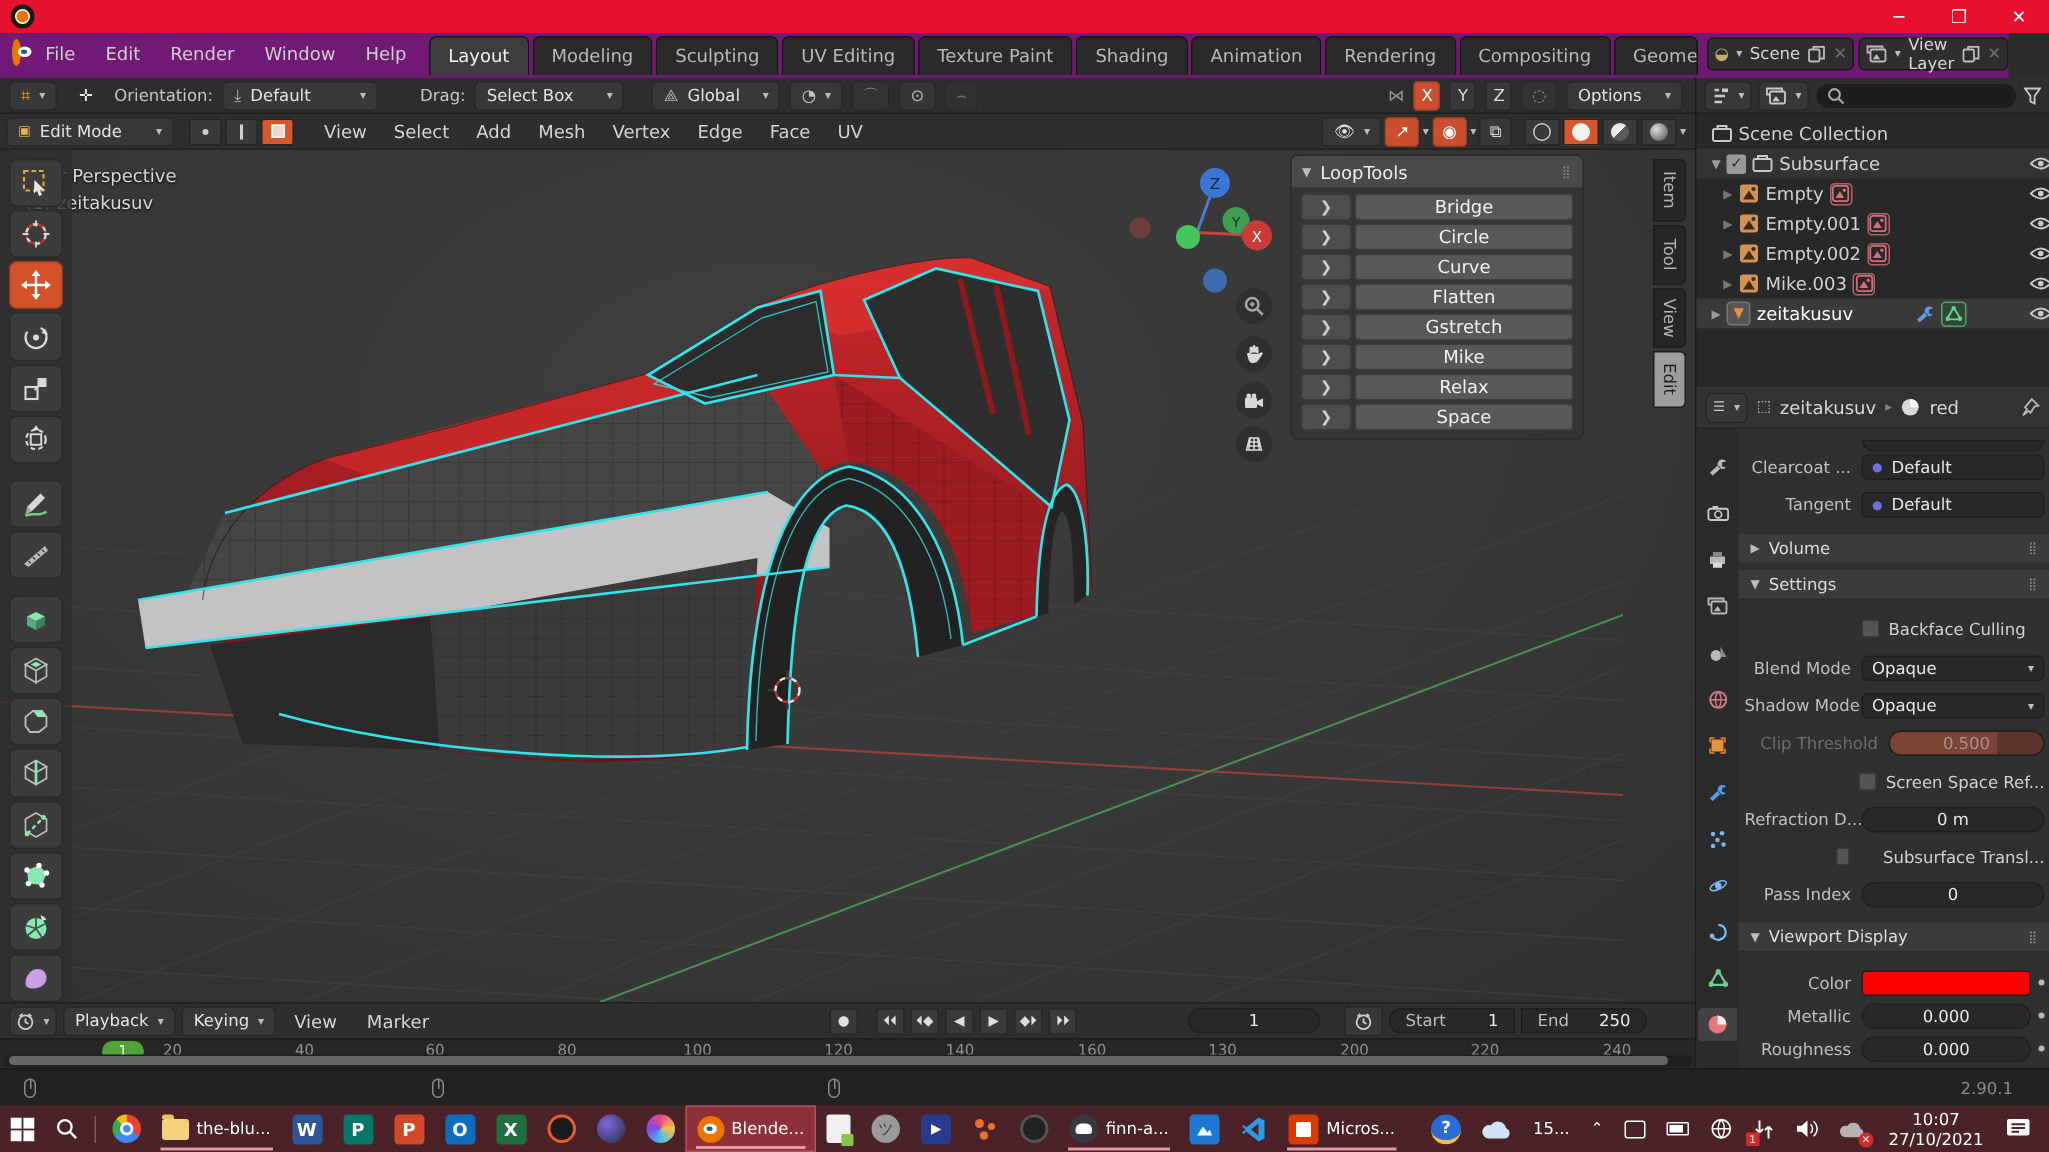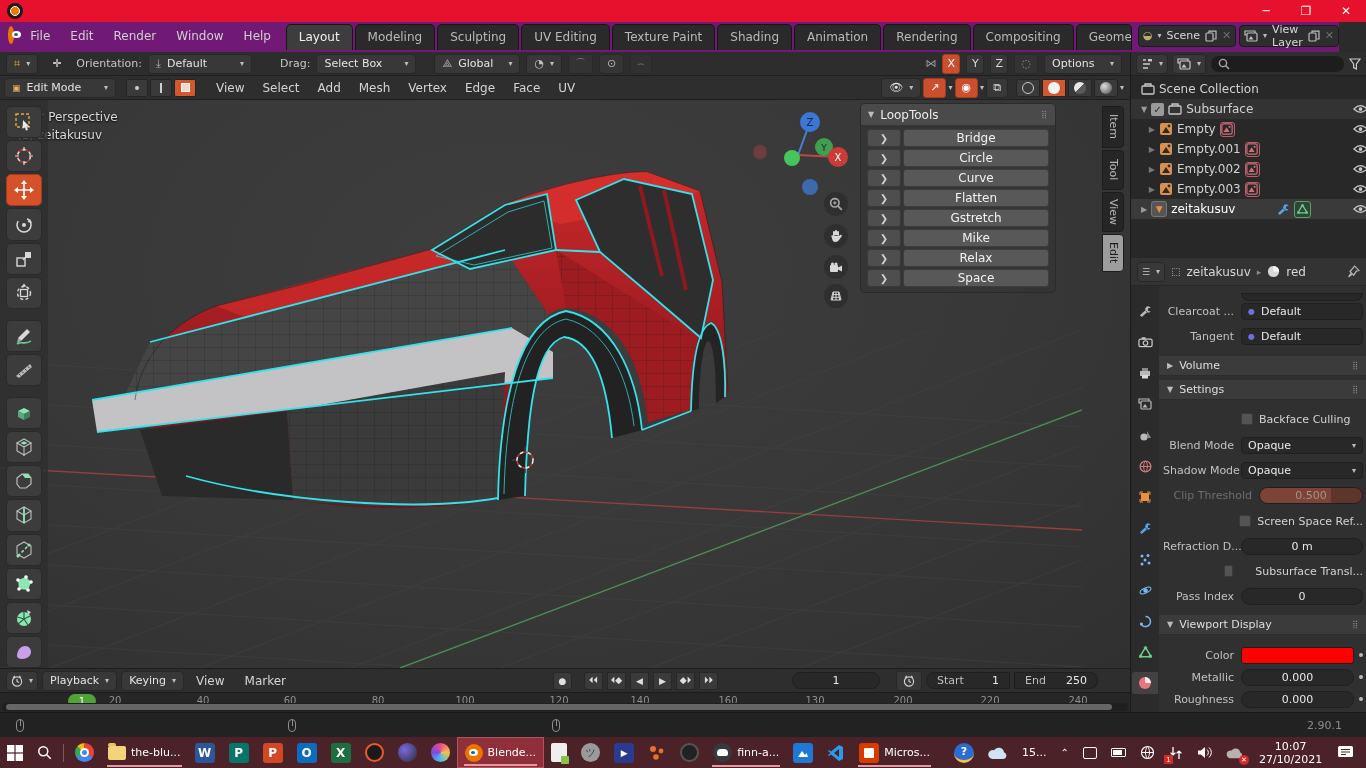--- a/index.html
+++ b/index.html
@@ -422,21 +422,21 @@
       <svg width="15" height="12">
           <use href="#i-cam"></use>
         </svg>
     </div>
   </div>
   <div class="orow">
     <span style="width:14px;color:#777;font-size:8px;text-align:right">▶</span>
     <svg width="14" height="14">
         <use href="#i-imgempty"></use>
       </svg>
-    <span>Empty.003</span>
+    <span>Mike.003</span>
     <div class="badge">
         <svg width="12" height="12">
           <use href="#i-imgbadge"></use>
         </svg>
       </div>
     <div class="rt">
       <svg width="15" height="10">
           <use href="#i-eye"></use>
         </svg>
       <svg width="15" height="12">

